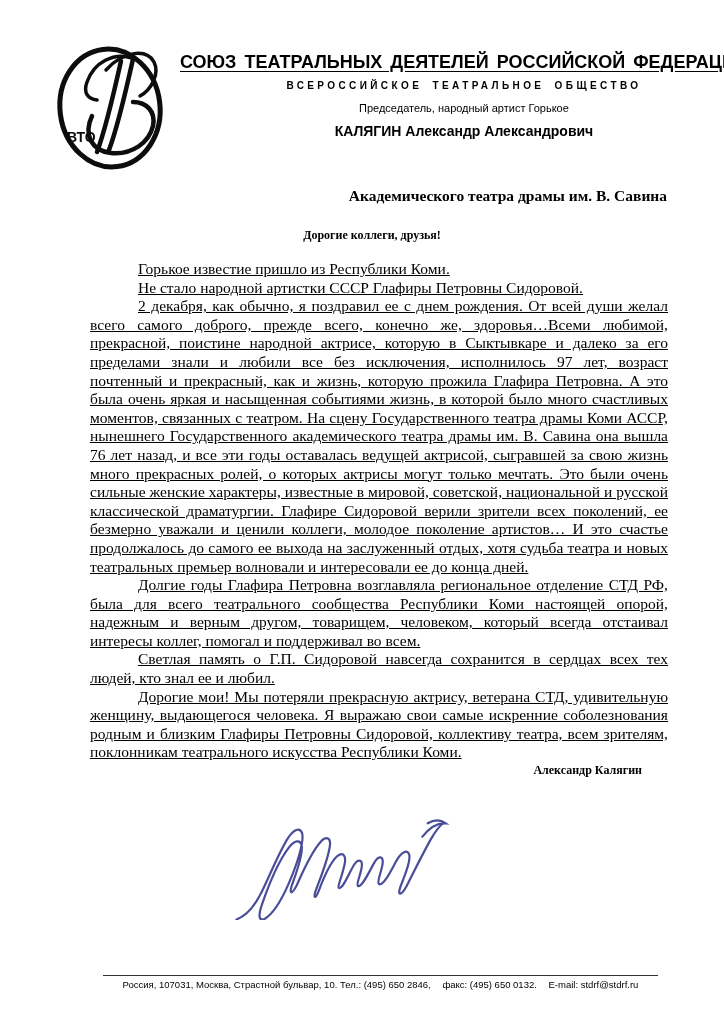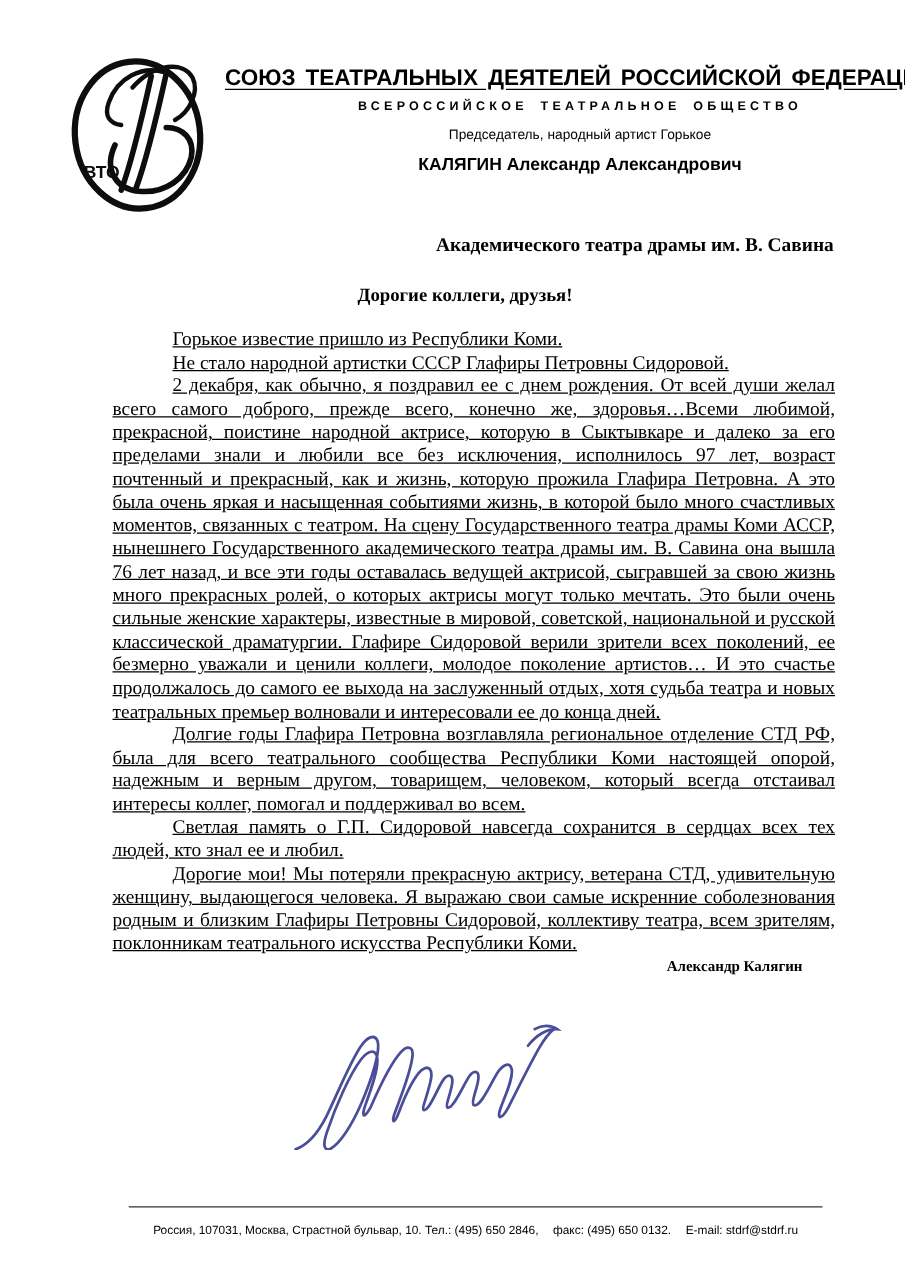--- a/index.html
+++ b/index.html
@@ -50,21 +50,21 @@
   
   .addressee{
     margin:9px 57px 0 0;
     text-align:right;
     font-size:15.5px;font-weight:bold;
     line-height:21px;
   }
   .salutation{
     margin:22px 0 0 20px;
     text-align:center;
-    font-size:15px;font-weight:bold;
+    font-size:12px;font-weight:bold;
   }
   
   .body-text{
     margin:17px 56px 0 90px;
     text-decoration:underline;
   }
   .body-text p{
     margin:0;
     text-align:justify;
     text-indent:48px;
@@ -80,21 +80,21 @@
   .signature-wrap{
     position:absolute;
     left:228px;top:818px;
     width:260px;height:102px;
   }
   
   .page-footer{
     position:absolute;
     left:103px;right:66px;bottom:34px;
     border-top:1px solid #333;
-    padding-top:13px;
+    padding-top:3px;
     text-align:center;
     font-family:"Liberation Sans", sans-serif;
     font-size:9.5px;
     white-space:nowrap;
   }
   .page-footer span{display:inline-block;}
   .gap-l{margin-left:9px;}
 </style>
 </head>
 <body>

